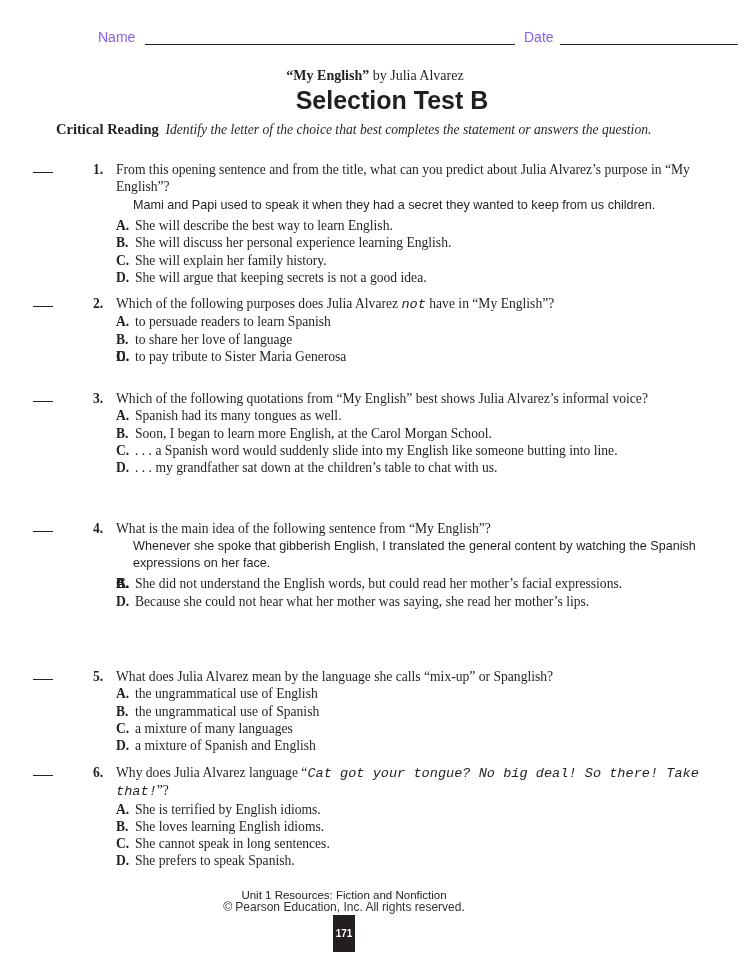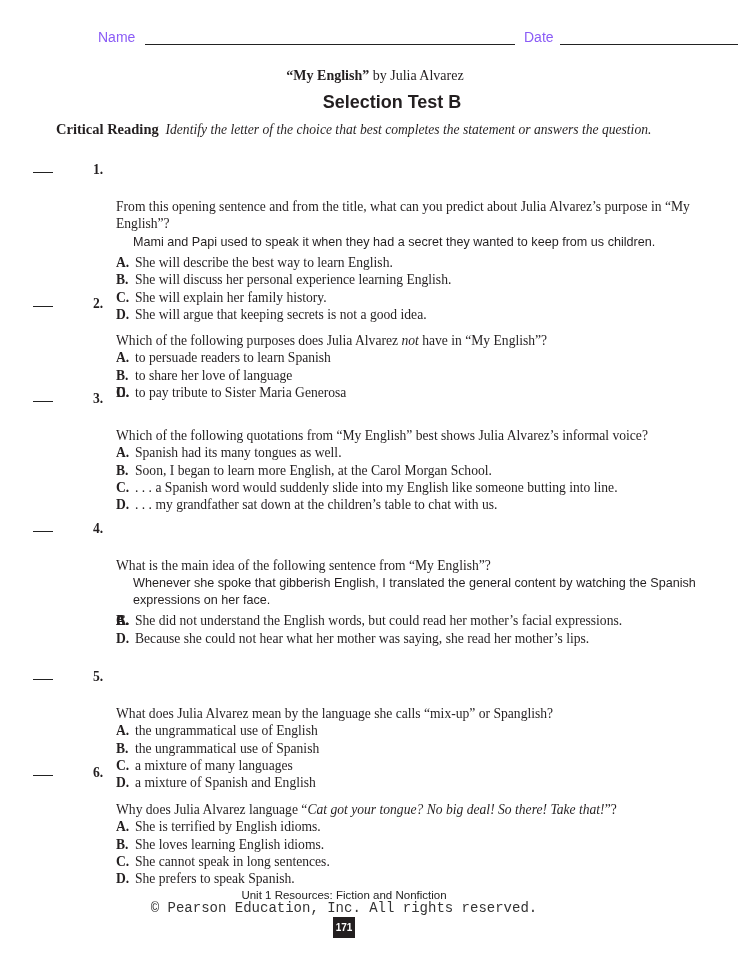--- a/index.html
+++ b/index.html
@@ -8,40 +8,40 @@
 
   .header-row { position: absolute; top: 29px; left: 55px; width: 640px; height: 20px; font-family: "Liberation Sans", sans-serif; font-size: 14px; color: #8b5cf6; margin-left: 43px; }
   .name-label { position: absolute; left: 0; top: 0; }
   .name-line { position: absolute; left: 47px; top: 15px; width: 370px; border-bottom: 1px solid #222; }
   .date-label { position: absolute; left: 426px; top: 0; }
   .date-line { position: absolute; left: 462px; top: 15px; width: 178px; border-bottom: 1px solid #222; }
 
   .title-block { position: absolute; top: 68px; left: 0; width: 750px; text-align: center; }
   .title-line1 { font-family: "Liberation Serif", serif; font-size: 14px; }
   .title-line1 b { font-weight: bold; font-family: Liberation Serif, serif; }
-  .title-line2 { font-family: "Liberation Sans", sans-serif; font-size: 18px; font-weight: bold; margin-top: 8px; padding-left: 34px; }
+  .title-line2 { font-family: "Liberation Sans", sans-serif; font-size: 25px; font-weight: bold; margin-top: 2px; padding-left: 34px; }
 
   .instructions { position: absolute; top: 121px; left: 56px; width: 650px; font-family: "Liberation Serif", serif; font-size: 13.6px; line-height: 17px; }
   .instructions .heading { font-weight: bold; font-size: 14.5px; }
   .instructions .text { font-style: italic; }
 
   .question { position: absolute; left: 0; width: 750px; font-family: "Liberation Serif", serif; font-size: 13.6px; line-height: 17.3px; }
   .q-blank { position: absolute; left: 33px; top: 11px; width: 20px; border-bottom: 1px solid #222; }
   .q-num { position: absolute; left: 93px; top: 0; font-weight: bold; }
-  .q-stem { margin-left: 116px; width: 590px; margin-top: 37px; }
+  .q-stem { margin-left: 116px; width: 590px; }
   .q-excerpt { margin-left: 133px; width: 580px; font-family: "Liberation Sans", sans-serif; font-size: 12.6px; line-height: 16.5px; margin-top: 1px; margin-bottom: 4px; }
   .options { margin-left: 116px; width: 590px; }
   .option { position: relative; padding-left: 19px; }
   .opt-letter { position: absolute; left: 0; top: 0; font-weight: bold; }
-  .stem-italic { font-style: italic; }
+  .stem-italic { font-style: italic; font-family: Liberation Mono, monospace; }
 
   .footer { position: absolute; top: 889px; left: 0; width: 688px; text-align: center; }
   .footer-title { font-family: "Liberation Sans", sans-serif; font-size: 11.5px; color: #222; }
-  .footer-copy { font-family: Liberation Mono, monospace; font-size: 14px; color: #333; margin-top: -1px; }
-  .page-num { display: inline-block; background: #231f20; color: #fff; font-family: "Liberation Sans", sans-serif; font-size: 10px; font-weight: bold; padding: 4px 3px; line-height: 13px; margin-top: 1px; }
+  .footer-copy { font-family: Liberation Sans, sans-serif; font-size: 12px; color: #333; margin-top: -1px; }
+  .page-num { display: inline-block; background: #231f20; color: #fff; font-family: "Liberation Sans", sans-serif; font-size: 10px; font-weight: bold; padding: 12px 3px; line-height: 13px; margin-top: 1px; }
 </style>
 </head>
 <body>
 
 <div class="page">
 
   <div class="header-row">
     <span class="name-label">Name</span>
     <div class="name-line"></div>
     <span class="date-label">Date</span>

